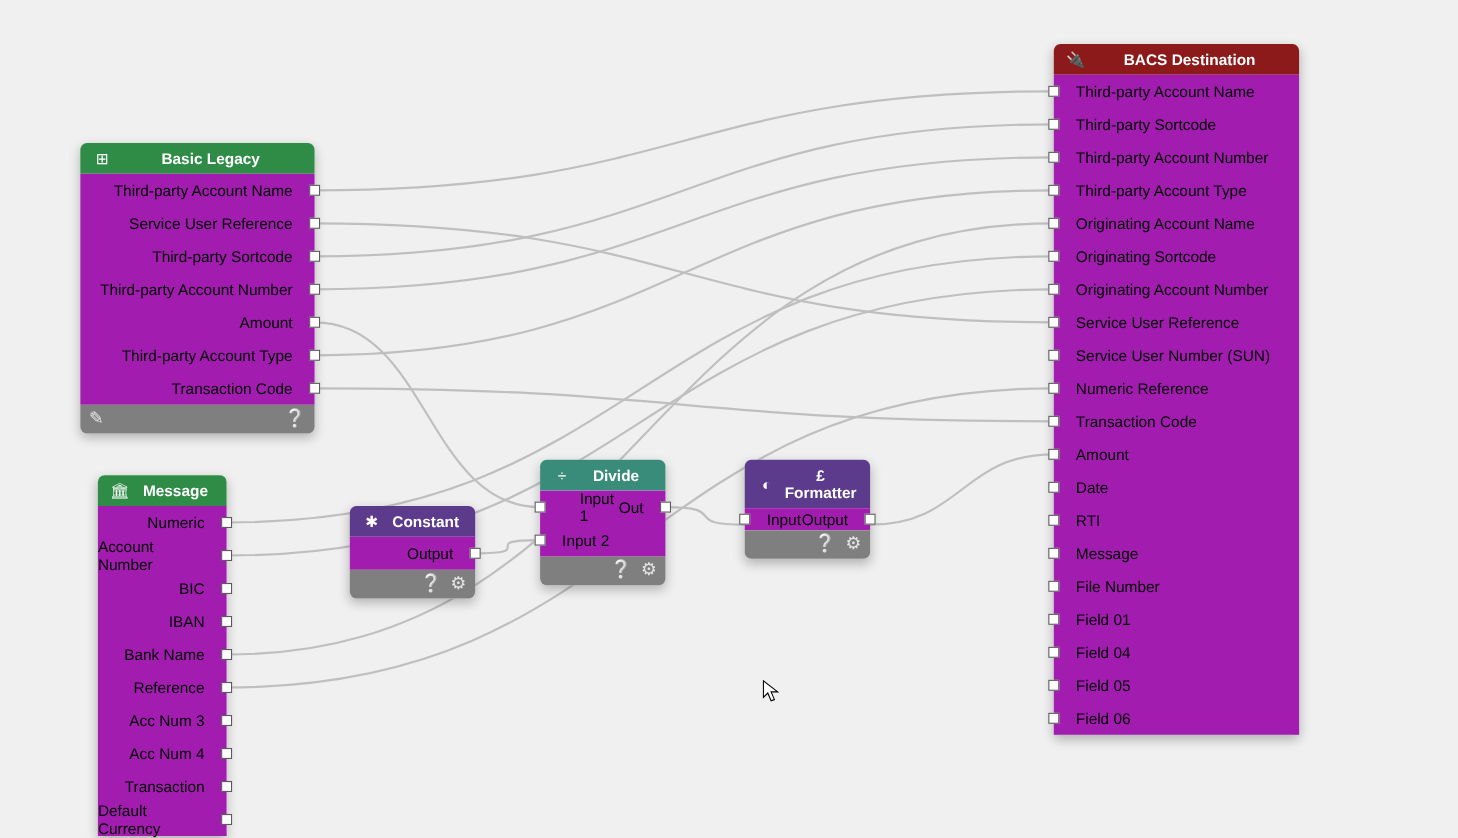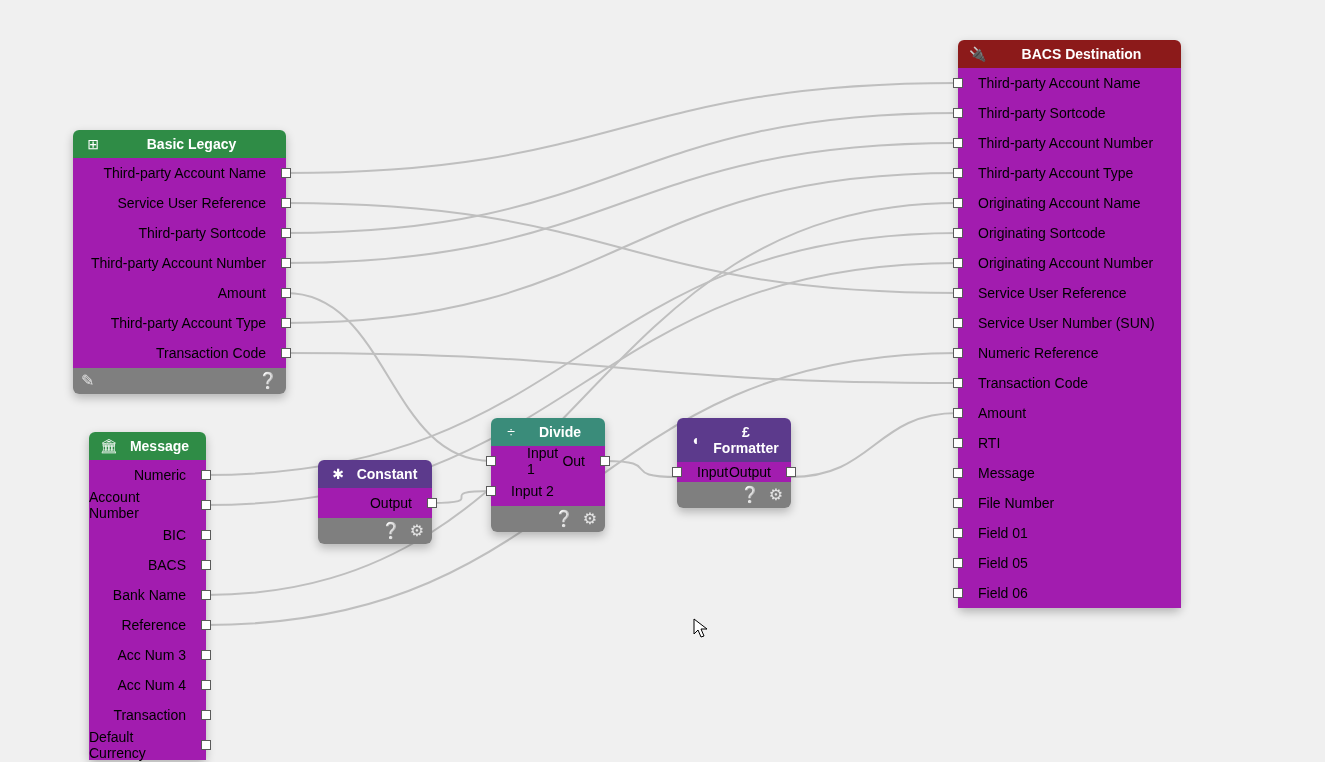--- a/index.html
+++ b/index.html
@@ -192,21 +192,21 @@
         </div>
       <div class="row-out">
           <span class="lbl">Account Number</span>
           <span class="port out"></span>
         </div>
       <div class="row-out">
           <span class="lbl">BIC</span>
           <span class="port out"></span>
         </div>
       <div class="row-out">
-          <span class="lbl">BACS</span>
+          <span class="lbl">IBAN</span>
           <span class="port out"></span>
         </div>
       <div class="row-out">
           <span class="lbl">Bank Name</span>
           <span class="port out"></span>
         </div>
       <div class="row-out">
           <span class="lbl">Reference</span>
           <span class="port out"></span>
         </div>
@@ -337,33 +337,41 @@
       <div class="row-in">
           <span class="port in"></span>
           <span class="lbl">Transaction Code</span>
         </div>
       <div class="row-in">
           <span class="port in"></span>
           <span class="lbl">Amount</span>
         </div>
       <div class="row-in">
           <span class="port in"></span>
+          <span class="lbl">Date</span>
+        </div>
+      <div class="row-in">
+          <span class="port in"></span>
           <span class="lbl">RTI</span>
         </div>
       <div class="row-in">
           <span class="port in"></span>
           <span class="lbl">Message</span>
         </div>
       <div class="row-in">
           <span class="port in"></span>
           <span class="lbl">File Number</span>
         </div>
       <div class="row-in">
           <span class="port in"></span>
           <span class="lbl">Field 01</span>
+        </div>
+      <div class="row-in">
+          <span class="port in"></span>
+          <span class="lbl">Field 04</span>
         </div>
       <div class="row-in">
           <span class="port in"></span>
           <span class="lbl">Field 05</span>
         </div>
       <div class="row-in">
           <span class="port in"></span>
           <span class="lbl">Field 06</span>
         </div>
     </div>

